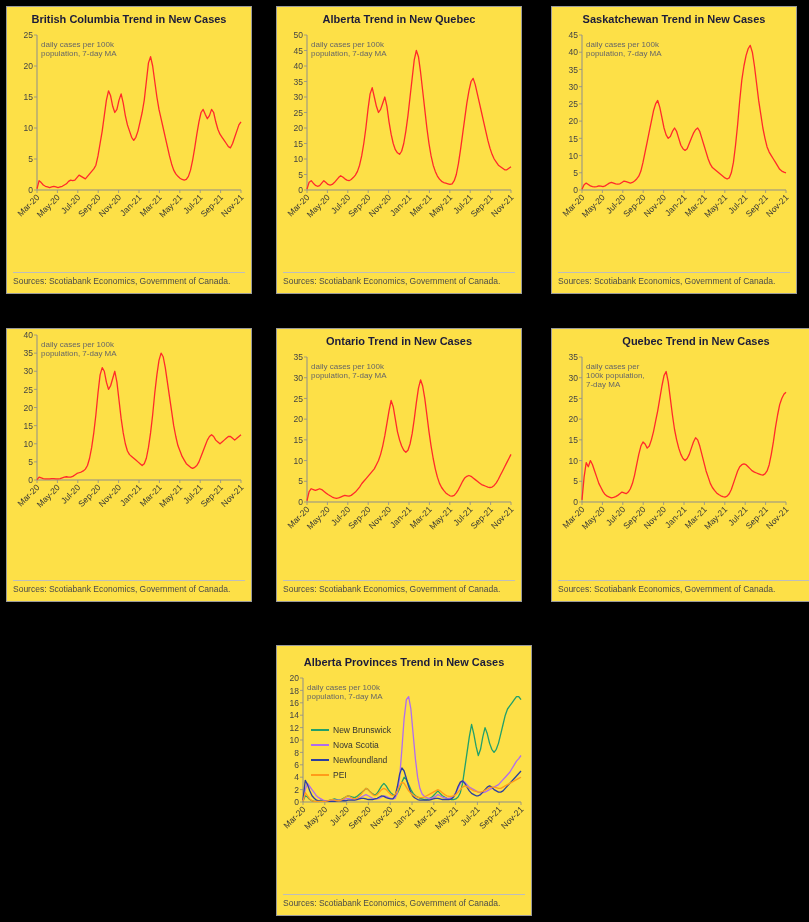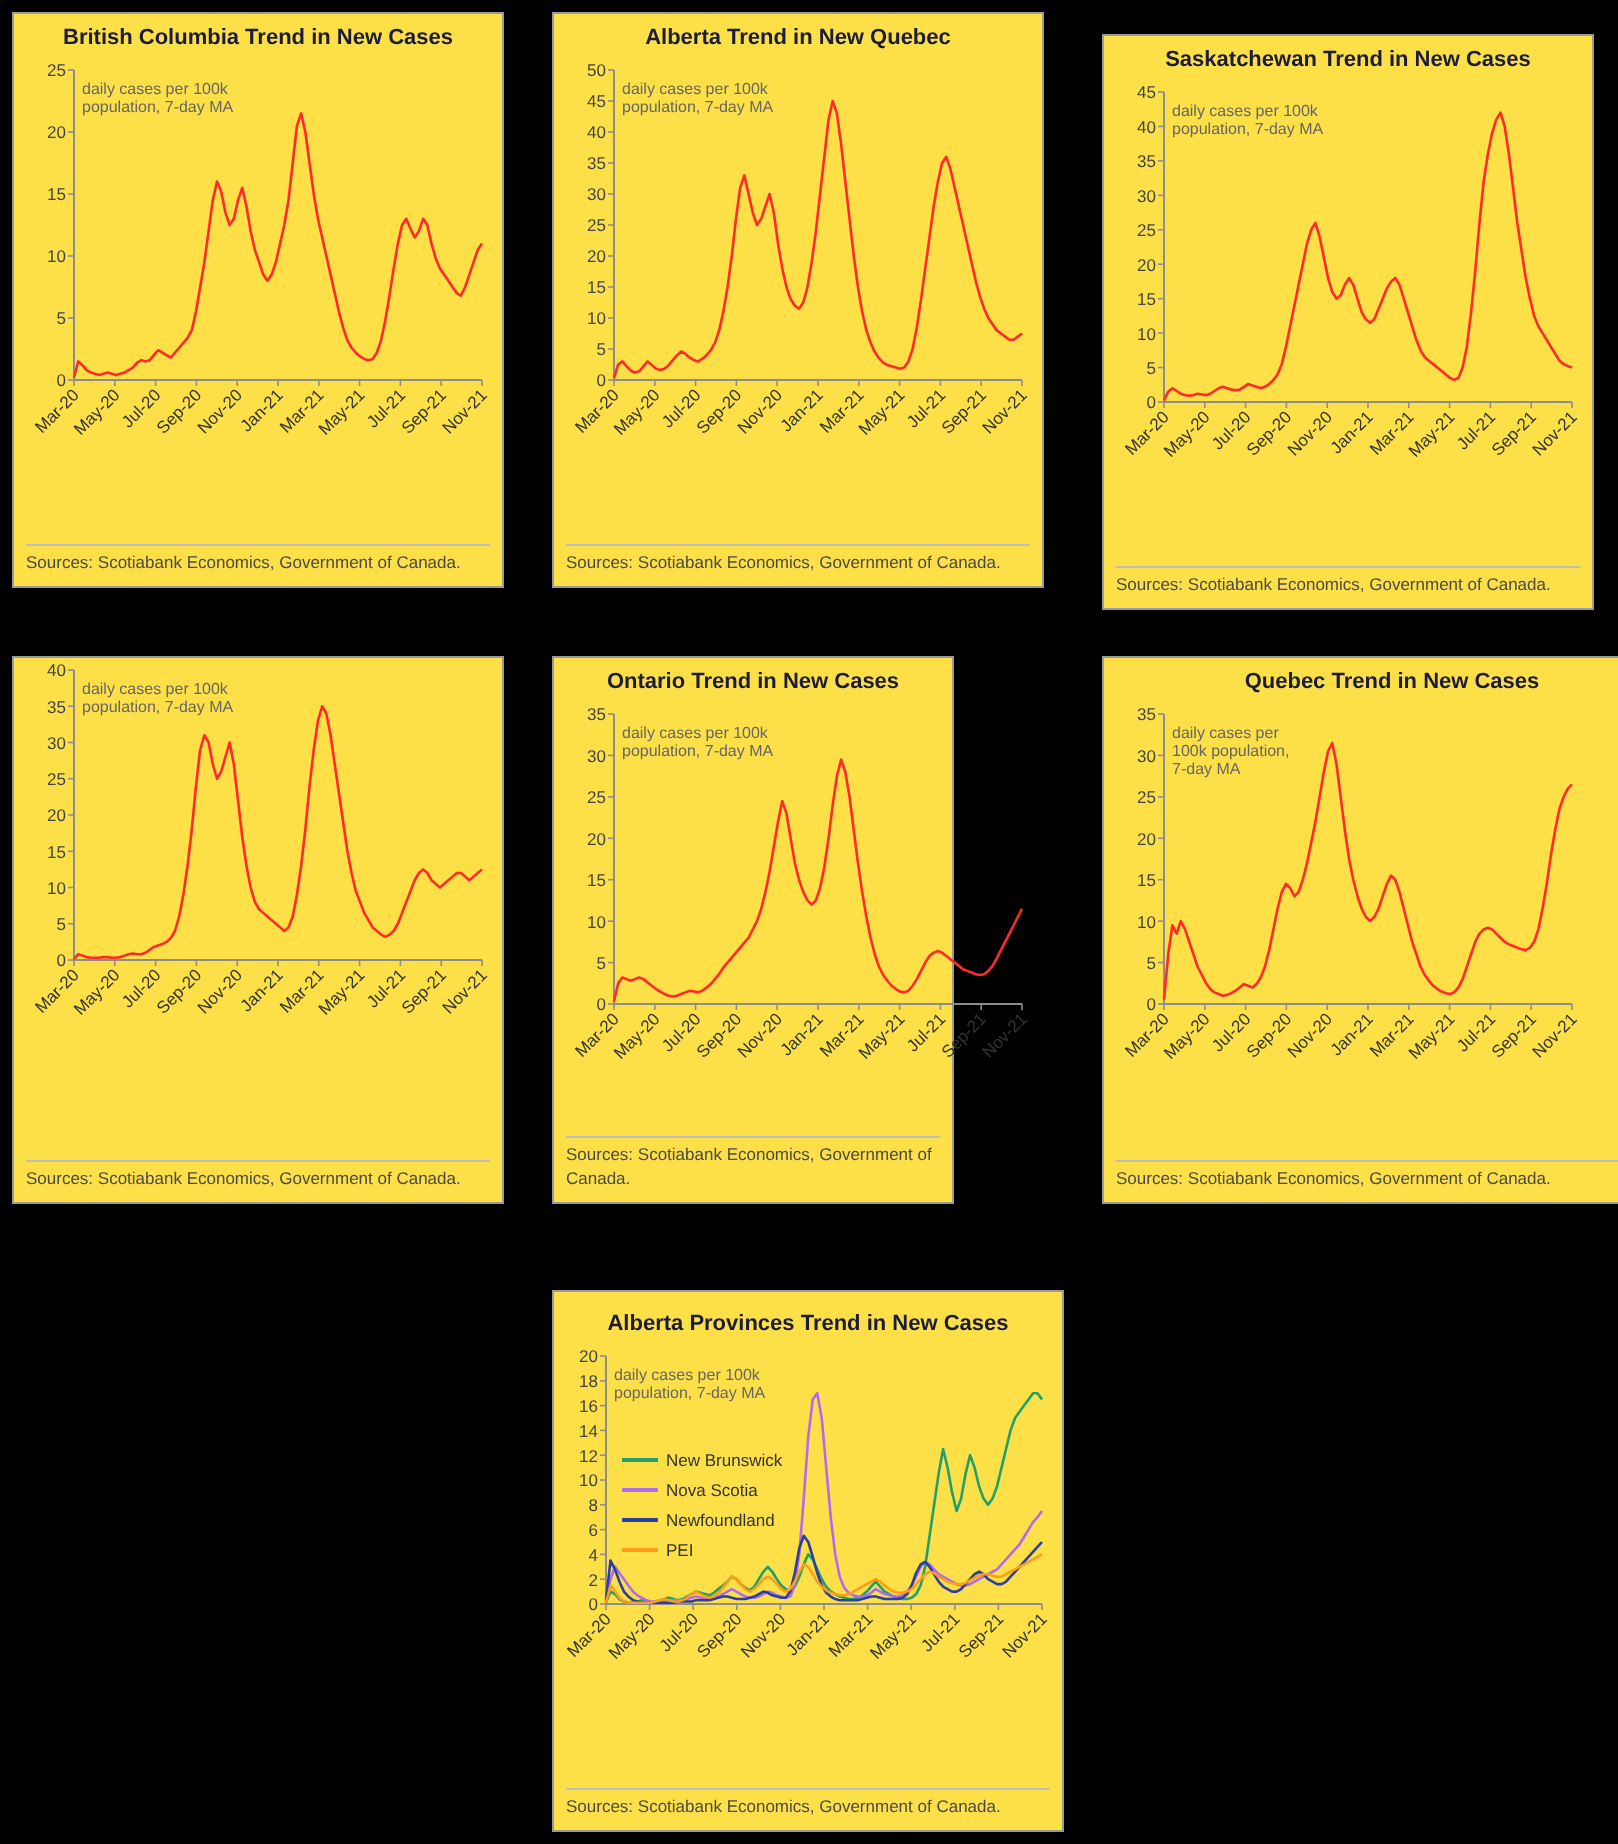--- a/index.html
+++ b/index.html
@@ -123,21 +123,21 @@
           <text x="34" y="18" font-size="8" fill="#666">daily cases per 100k</text>
           <text x="34" y="27" font-size="8" fill="#666">population, 7-day MA</text>
         </svg>
       </div>
     <div class="src" style="bottom:6px;">
       <div class="srcline"></div>
       <span>Sources: Scotiabank Economics, Government of Canada.</span>
     </div>
   </div>
 
-  <div class="panel" style="left:551px;top:17px;width:246px;height:288px;">
+  <div class="panel" style="left:551px;top:6px;width:246px;height:288px;">
     <div class="ptitle">Saskatchewan Trend in New Cases</div>
     <div class="plotwrap" id="plot2" style="height:215px;">
         <svg width="244" height="215" viewBox="0 0 244 215">
           <text x="26" y="164.2" text-anchor="end" font-size="8.5" fill="#444">0</text>
           <line x1="27" y1="161" x2="30" y2="161" stroke="#8d8d8d" stroke-width="0.8"></line>
           <text x="26" y="146.97777777777776" text-anchor="end" font-size="8.5" fill="#444">5</text>
           <line x1="27" y1="143.77777777777777" x2="30" y2="143.77777777777777" stroke="#8d8d8d" stroke-width="0.8"></line>
           <text x="26" y="129.75555555555556" text-anchor="end" font-size="8.5" fill="#444">10</text>
           <line x1="27" y1="126.55555555555556" x2="30" y2="126.55555555555556" stroke="#8d8d8d" stroke-width="0.8"></line>
           <text x="26" y="112.53333333333335" text-anchor="end" font-size="8.5" fill="#444">15</text>
@@ -238,21 +238,21 @@
           <text x="34" y="18" font-size="8" fill="#666">daily cases per 100k</text>
           <text x="34" y="27" font-size="8" fill="#666">population, 7-day MA</text>
         </svg>
       </div>
     <div class="src" style="bottom:6px;">
       <div class="srcline"></div>
       <span>Sources: Scotiabank Economics, Government of Canada.</span>
     </div>
   </div>
 
-  <div class="panel" style="left:276px;top:328px;width:201px;height:274px;">
+  <div class="panel" style="left:276px;top:328px;width:246px;height:274px;">
     <div class="ptitle">Ontario Trend in New Cases</div>
     <div class="plotwrap" id="plot4" style="height:205px;">
         <svg width="244" height="205" viewBox="0 0 244 205">
           <text x="26" y="154.2" text-anchor="end" font-size="8.5" fill="#444">0</text>
           <line x1="27" y1="151" x2="30" y2="151" stroke="#8d8d8d" stroke-width="0.8"></line>
           <text x="26" y="133.48571428571427" text-anchor="end" font-size="8.5" fill="#444">5</text>
           <line x1="27" y1="130.28571428571428" x2="30" y2="130.28571428571428" stroke="#8d8d8d" stroke-width="0.8"></line>
           <text x="26" y="112.77142857142859" text-anchor="end" font-size="8.5" fill="#444">10</text>
           <line x1="27" y1="109.57142857142858" x2="30" y2="109.57142857142858" stroke="#8d8d8d" stroke-width="0.8"></line>
           <text x="26" y="92.05714285714286" text-anchor="end" font-size="8.5" fill="#444">15</text>

